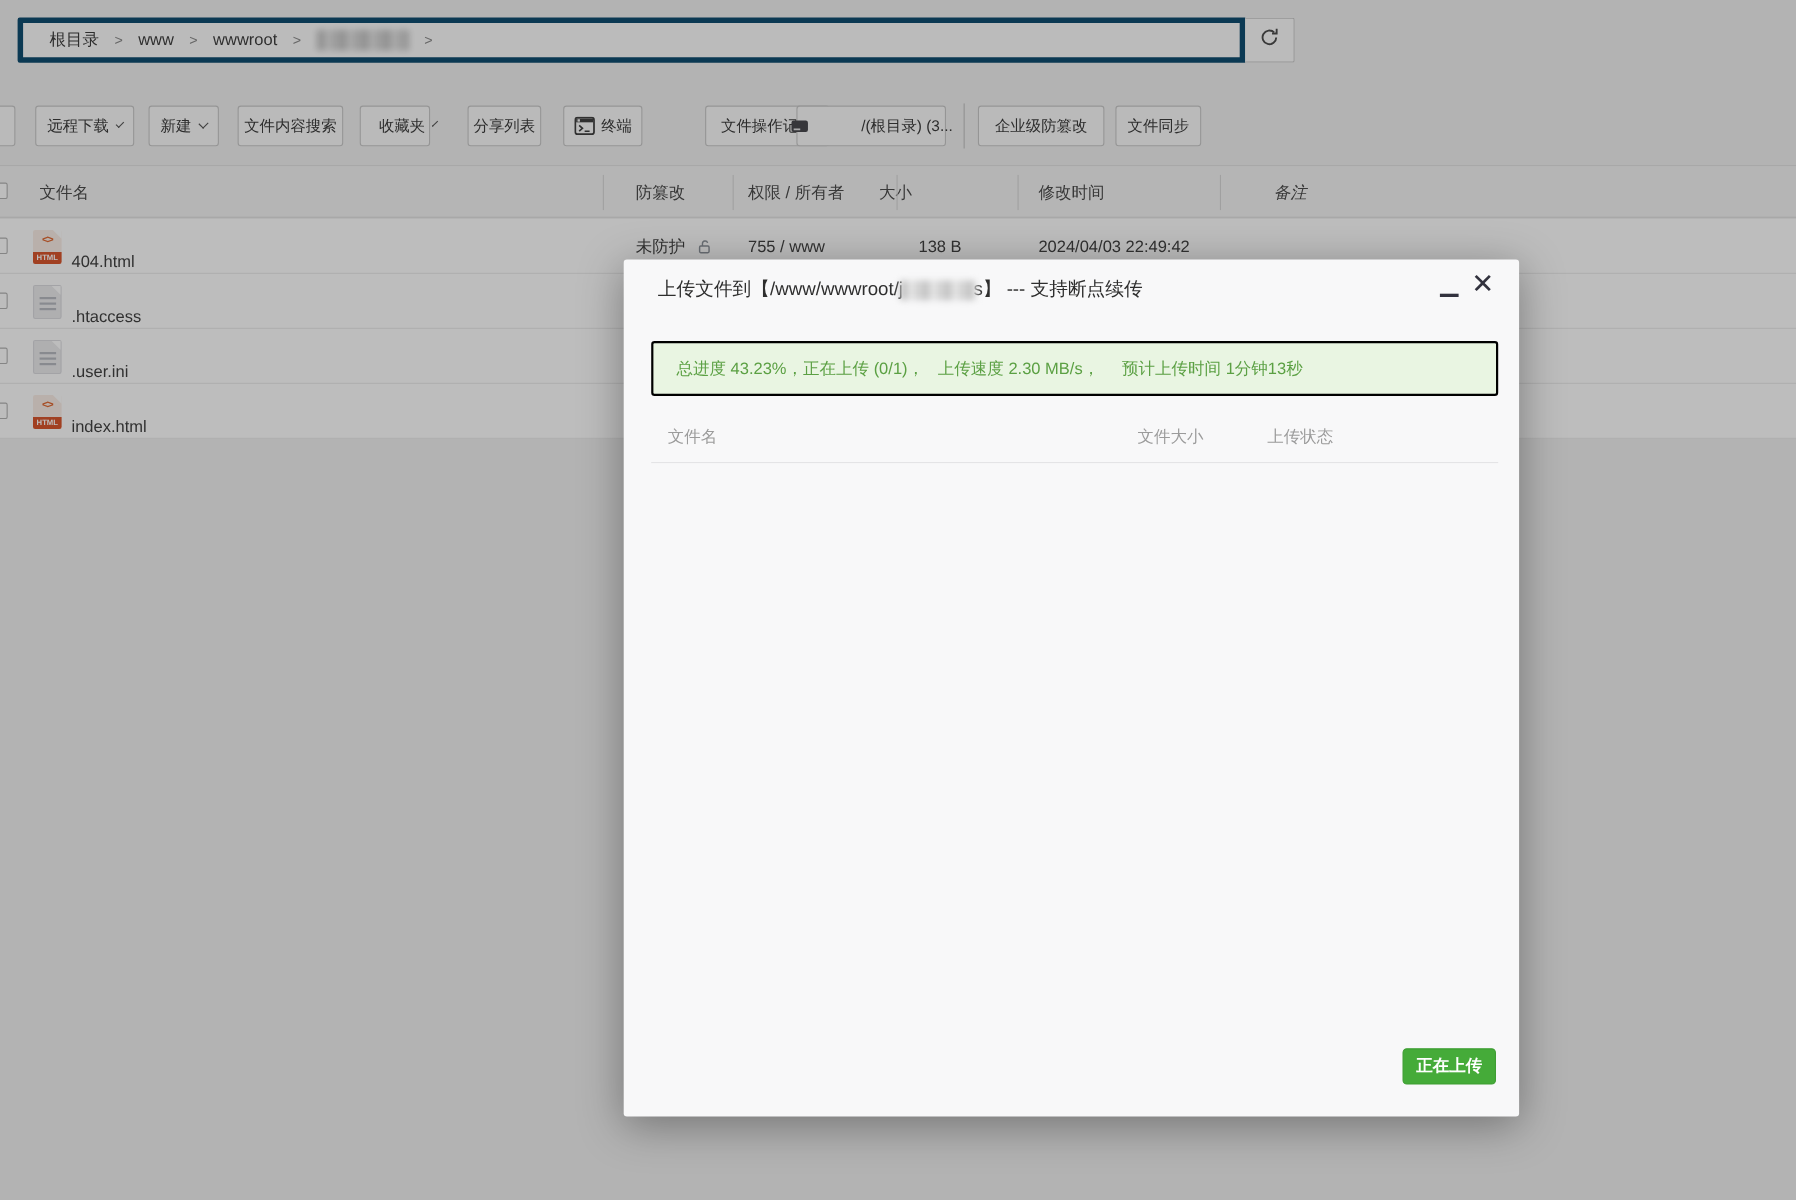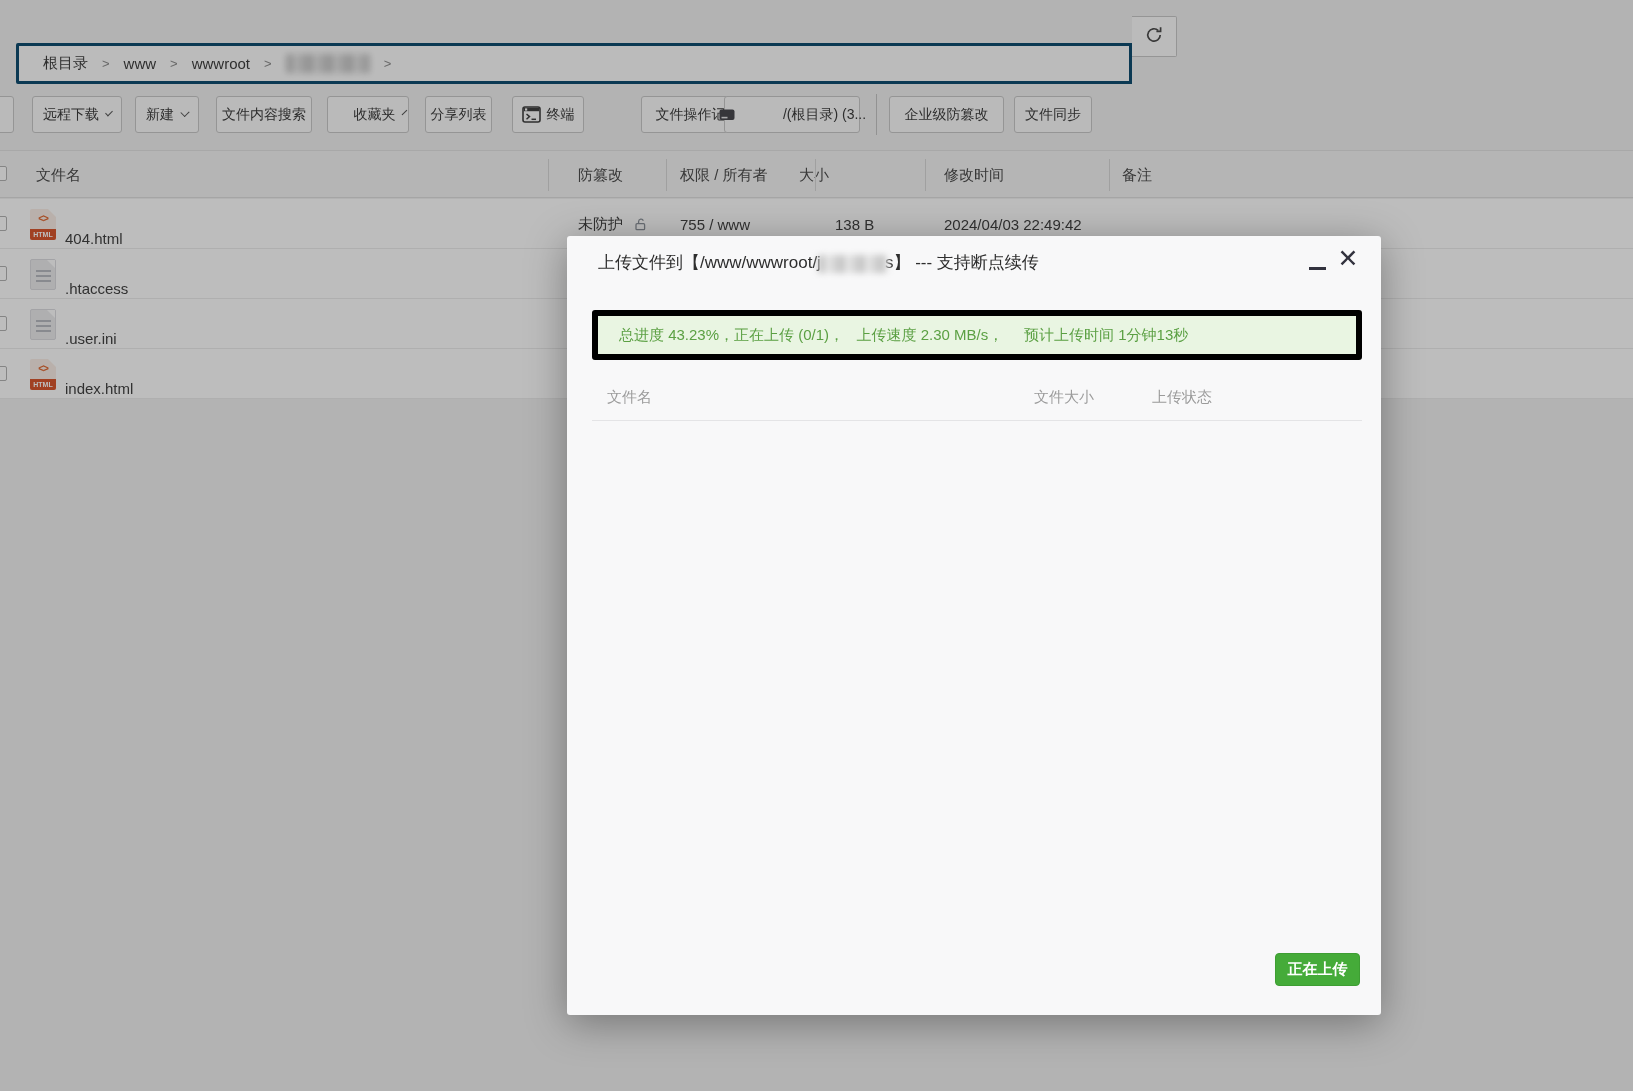--- a/index.html
+++ b/index.html
@@ -4,22 +4,22 @@
 <style>
   * { margin:0; padding:0; box-sizing:border-box; }
   html,body { background:#888; }
   body { font-family:"Liberation Sans","DejaVu Sans",sans-serif; }
   #stage { position:relative; width:1633px; height:1091px; background:#f2f2f2; overflow:hidden; }
 
   
   .page { position:absolute; inset:0; }
 
   .crumb-wrap { position:absolute; left:16px; top:16px; height:41px; display:flex; }
-  .crumb-box { width:1116px; height:41px; background:#fdfdfd; border:3px solid #0c4a6e; border-radius:2px 0 0 2px;
-               display:flex; align-items:center; padding-left:24px; font-size:15px; color:#3c3c3c;margin-top:27px; }
+  .crumb-box { width:1116px; height:41px; background:#fdfdfd; border:5px solid #0c4a6e; border-radius:2px 0 0 2px;
+               display:flex; align-items:center; padding-left:24px; font-size:15px; color:#3c3c3c; }
   .crumb-box .sep { color:#8a8a8a; margin:0 14px; font-size:13px; }
   .refresh-box { width:45px; height:41px; background:#fdfdfd; border:1px solid #c9c9c9; border-left:none;
                  border-radius:0 2px 2px 0; display:flex; align-items:center; justify-content:center; cursor:pointer; }
   .blurblob { display:inline-block; width:84px; height:19px; border-radius:2px; vertical-align:middle;
               background:repeating-linear-gradient(90deg,#c6c6c6 0 7px,#e6e6e6 7px 13px,#d4d4d4 13px 20px);
               filter:blur(3px); }
 
   .tbtn { position:absolute; top:96px; height:37px; background:#fbfbfb; border:1px solid #c9c9c9; border-radius:3px;
           display:flex; align-items:center; justify-content:center; font-size:14px; color:#3a3a3a; padding:0 10px;
           cursor:pointer; white-space:nowrap; }
@@ -57,21 +57,21 @@
   .dialog { position:absolute; left:567px; top:236px; width:814px; height:779px; background:#f8f8f9;
             border-radius:3px; box-shadow:0 8px 40px rgba(0,0,0,0.35); }
   .dlg-title { position:absolute; left:31px; top:15px; font-size:17px; color:#2e2e2e; white-space:nowrap; }
   .dlg-title .blurblob { width:70px; height:18px; margin:0 -3px; }
   .dlg-min { position:absolute; left:737px; top:14px; width:26px; height:22px; cursor:pointer;
              display:flex; align-items:flex-end; justify-content:center; }
   .dlg-min i { width:17px; height:3px; background:#32323e; display:block; margin-bottom:2px; }
   .dlg-close { position:absolute; left:765px; top:4px; width:32px; height:36px; cursor:pointer; color:#32323e;
                font-size:25px; display:flex; align-items:center; justify-content:center; font-weight:400; }
   .banner { position:absolute; left:25px; top:74px; width:770px; height:50px; background:#e9f5e2;
-            border:6px solid #000000; border-radius:3px; color:#5ba043; font-size:15px;
+            border:2px solid #000000; border-radius:3px; color:#5ba043; font-size:15px;
             display:flex; align-items:center; padding-left:21px; white-space:pre; }
   .utable-head { position:absolute; left:25px; top:140px; width:770px; height:45px;
                  border-bottom:1px solid #e4e4e6; font-size:15px; color:#9b9b9b; }
   .utable-head span { position:absolute; top:12px; }
   .uh-name { left:15px; } .uh-size { left:442px; } .uh-status { left:560px; }
   .urow { position:absolute; left:25px; top:186px; width:770px; height:56px; border-bottom:1px solid #e8e8ea;
           font-size:15px; }
   .urow .prog { position:absolute; left:0; top:0; height:100%; background:#e8f2fa; }
   .urow .uicon { position:absolute; left:21px; top:13px; width:24px; height:30px; background:#fefefe;
                  border:1px solid #d8dce2; border-radius:2px; }
@@ -121,21 +121,21 @@
         <span>远程下载</span>
           <i class="caret"></i>
       </div>
       <div class="tbtn" style="left:135px; width:64px;">
         <span>新建</span>
           <i class="caret"></i>
       </div>
       <div class="tbtn" style="left:216px; width:96px;">
         <span>文件内容搜索</span>
       </div>
-      <div class="tbtn" style="left:327px; width:82px;padding-left:32px;">
+      <div class="tbtn" style="left:327px; width:64px;padding-left:32px;">
         <span>收藏夹</span>
           <i class="caret"></i>
       </div>
       <div class="tbtn" style="left:425px; width:67px;">
         <span>分享列表</span>
       </div>
       <div class="tbtn" style="left:512px; width:72px;">
         <span style="margin-right:6px; display:flex;">
           <svg width="19" height="17" viewBox="0 0 19 17">
               <rect x="1" y="1" width="17" height="15" rx="2" fill="none" stroke="#3e3e3e" stroke-width="1.6"></rect>
@@ -168,21 +168,21 @@
       </div>
     </div>
 
     <div class="ftable-head">
       <span class="cbx"></span>
       <div class="col" style="left:36px;">文件名</div>
       <div class="col" style="left:578px;">防篡改</div>
       <div class="col" style="left:680px;">权限 / 所有者</div>
       <div class="col" style="left:799px;">大小</div>
       <div class="col" style="left:944px;">修改时间</div>
-      <div class="col" style="left:1122px;">备注</div>
+      <div class="col" style="left:1158px;font-style:italic;">备注</div>
       <i class="col-div" style="left:548px;"></i>
       <i class="col-div" style="left:666px;"></i>
       <i class="col-div" style="left:815px;"></i>
       <i class="col-div" style="left:925px;"></i>
       <i class="col-div" style="left:1109px;"></i>
     </div>
 
     <div class="frow" style="top:199px;">
       <span class="cbx"></span>
       <span class="ficon html">

